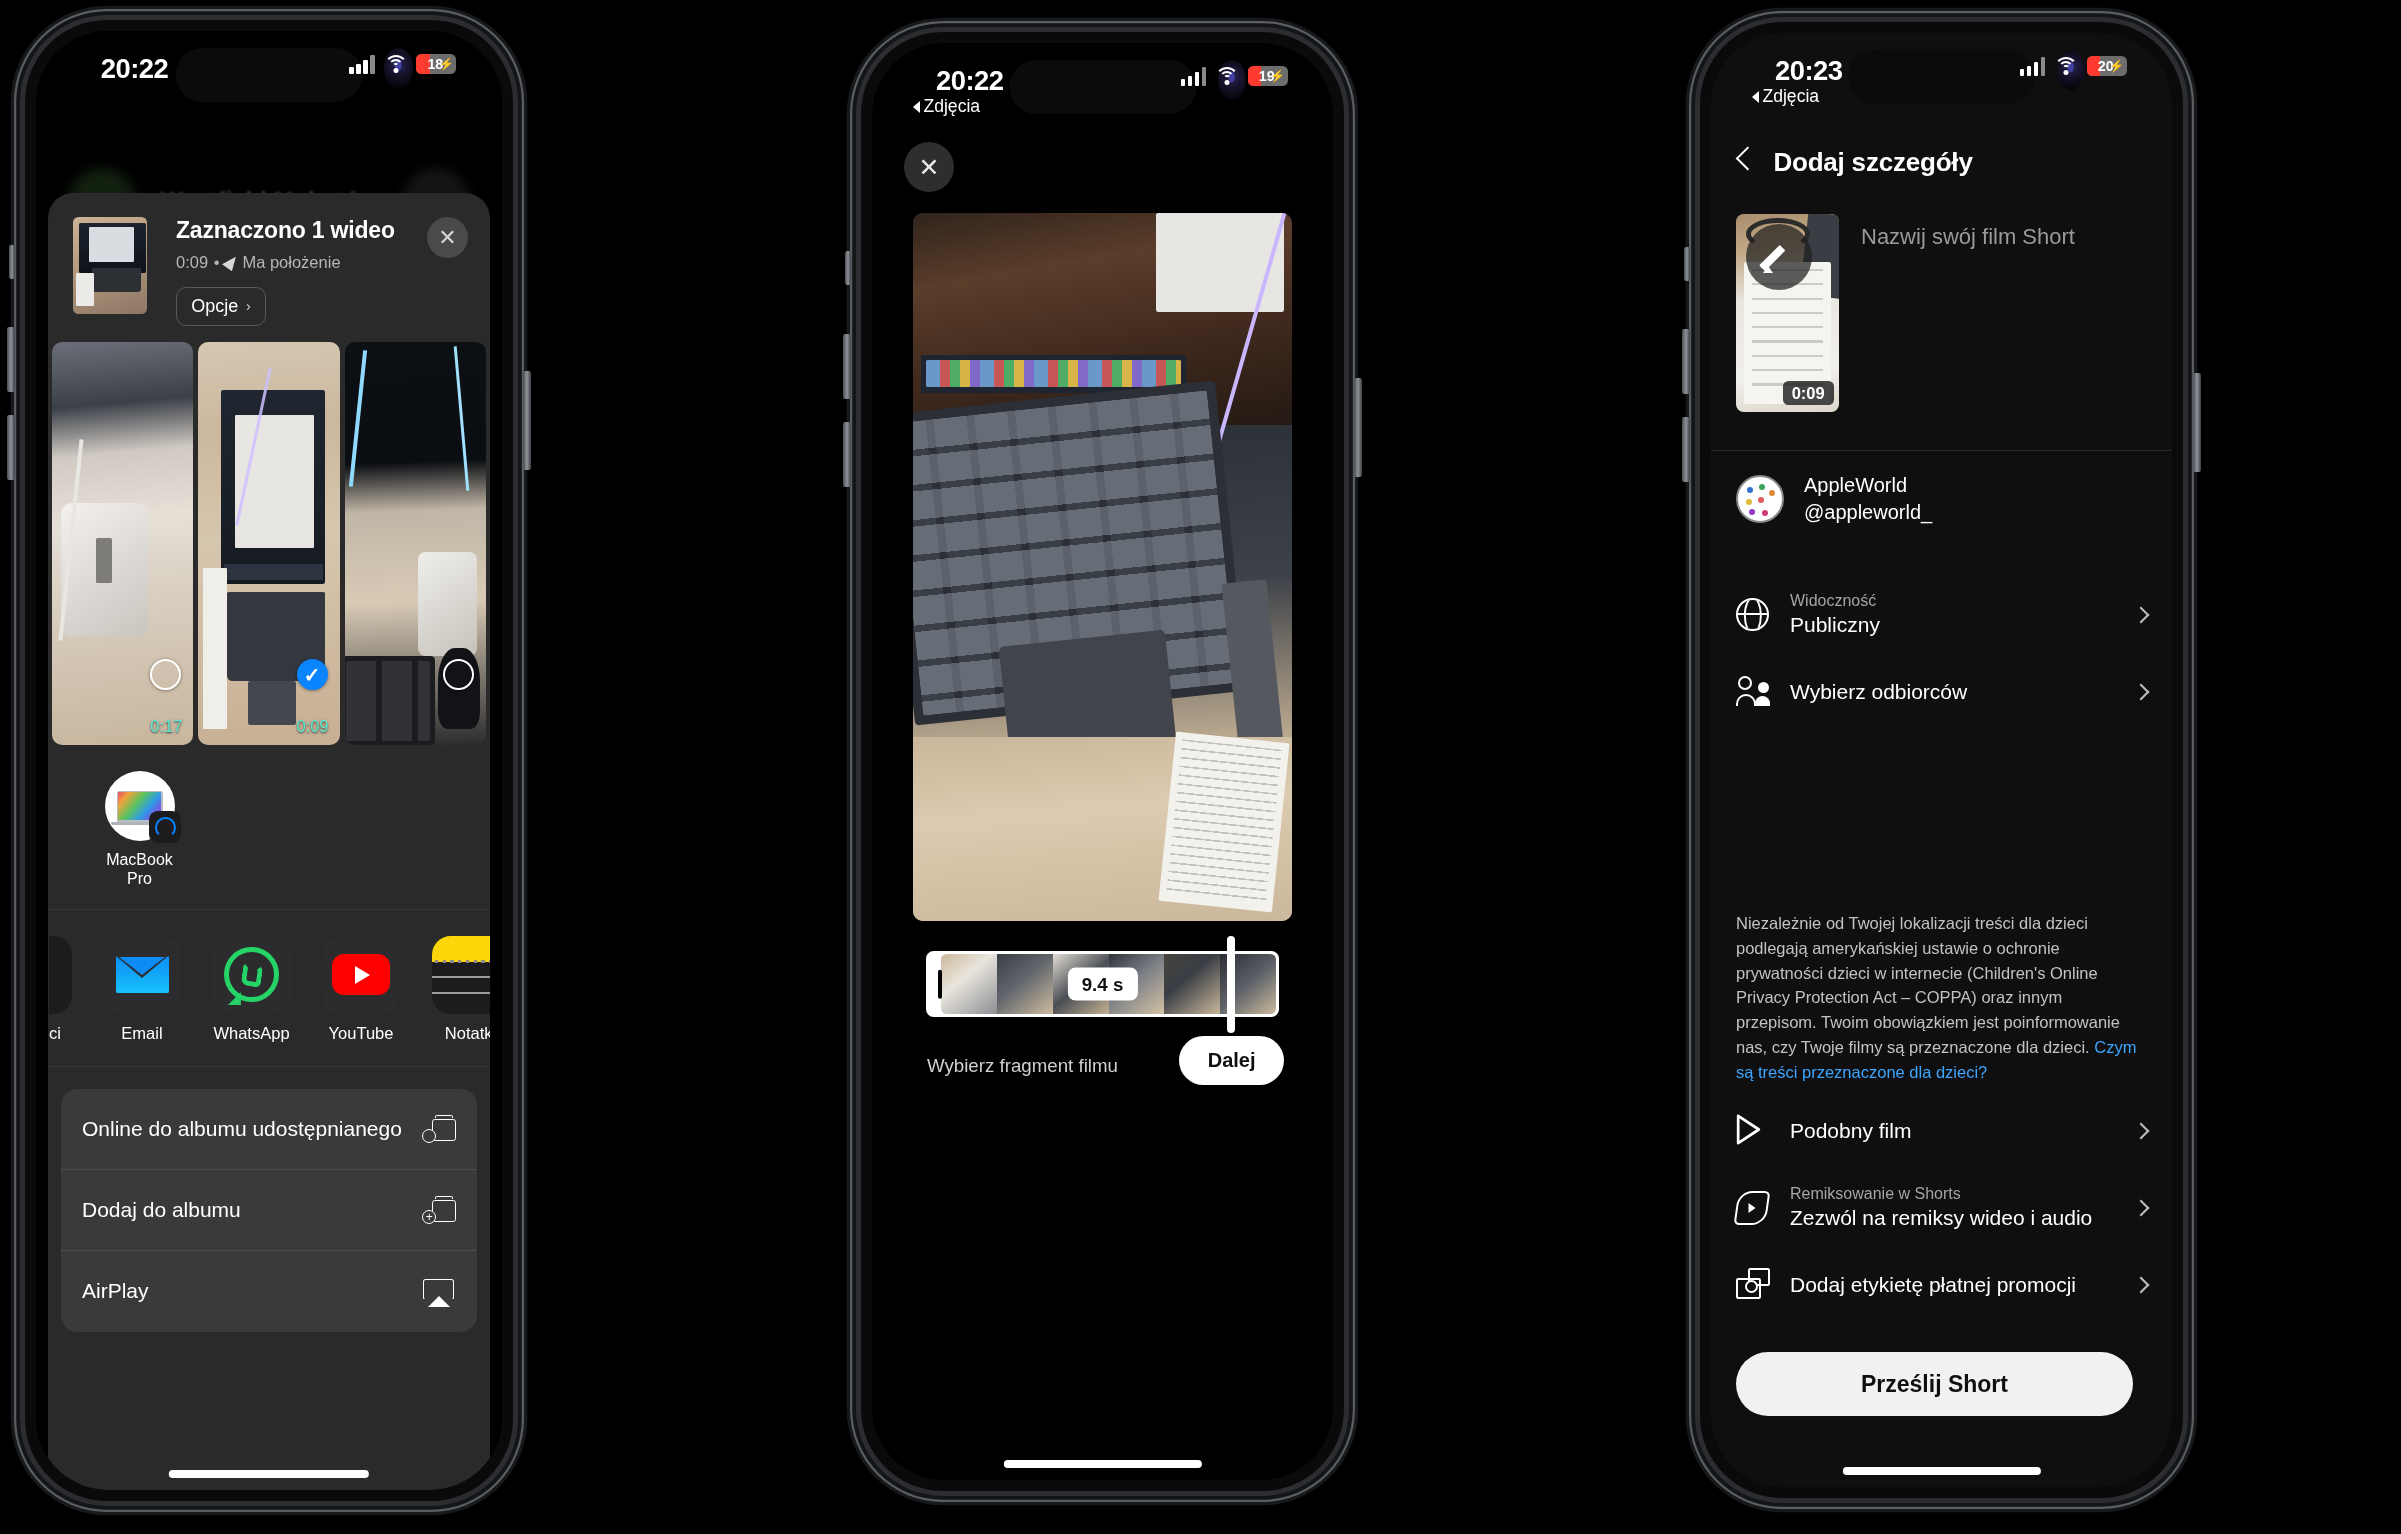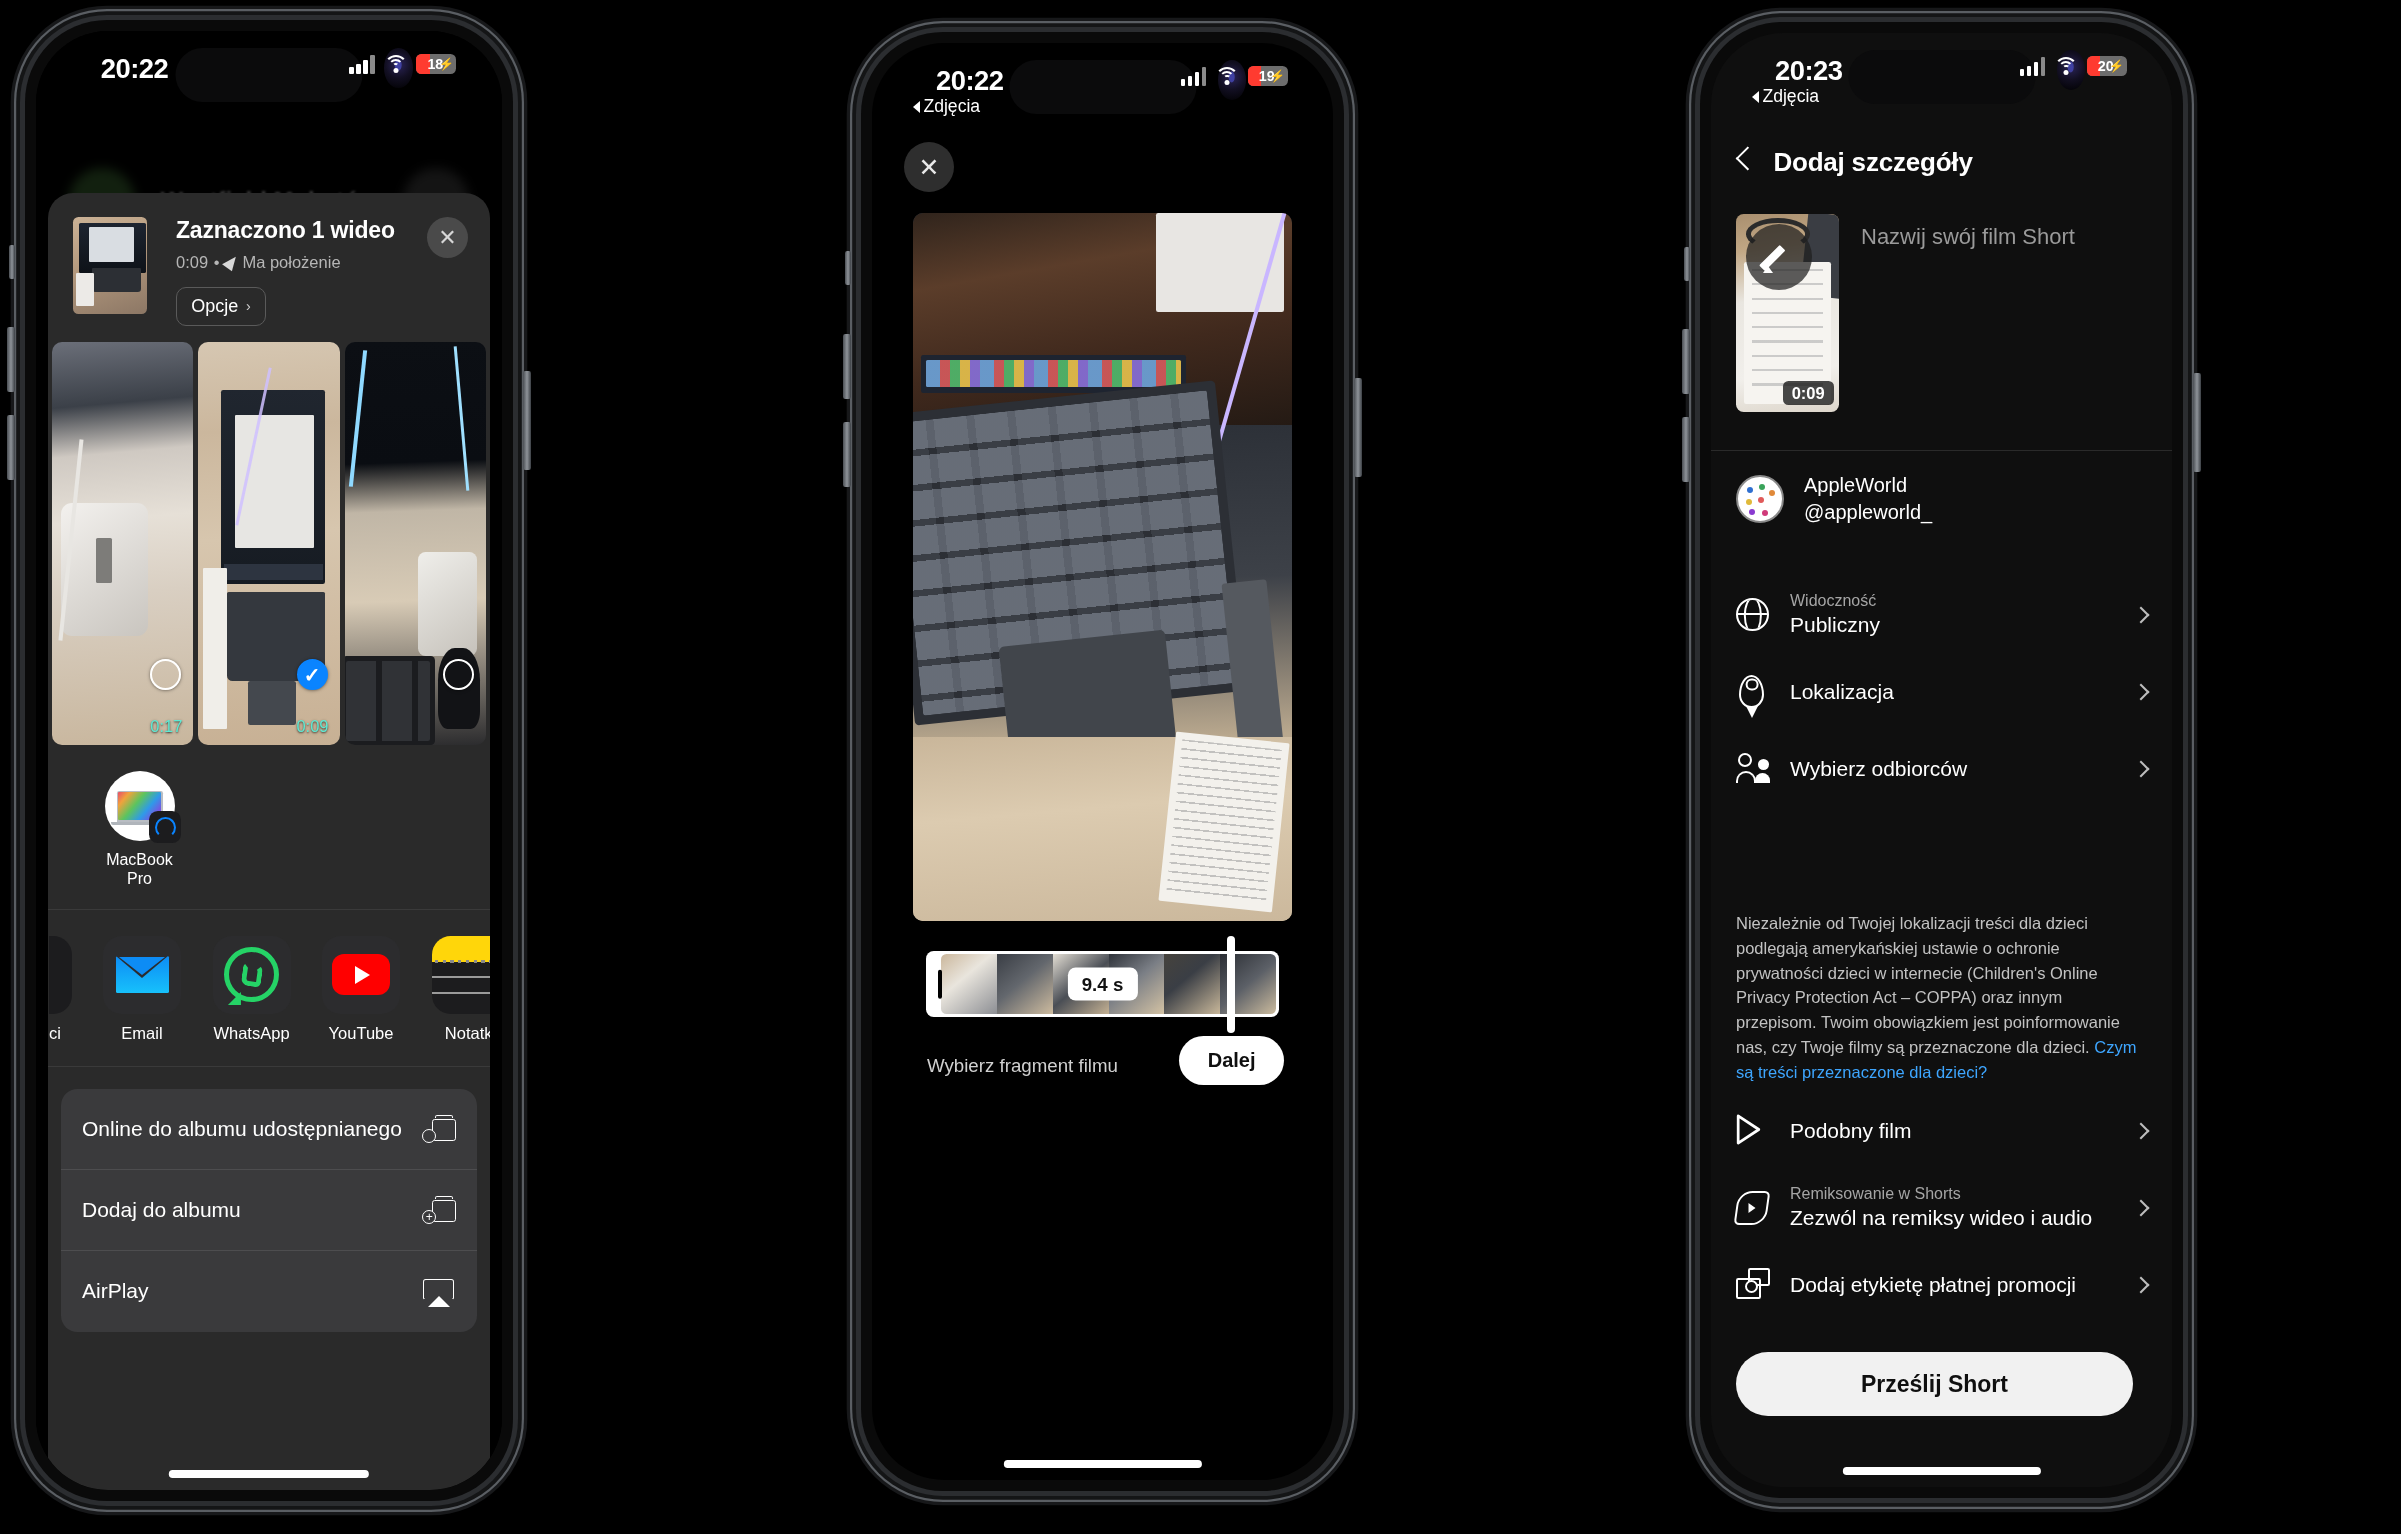--- a/index.html
+++ b/index.html
@@ -621,29 +621,20 @@
               <div class="ic-globe"></div>
             </div>
           <div class="p3-row-txt">
             <div class="p3-row-sub">Widoczność</div>
             <div class="p3-row-main">Publiczny</div>
           </div>
           <div class="p3-chev"></div>
         </div>
         <div class="p3-row">
           <div class="p3-ic">
-              <div class="ic-pin"></div>
-            </div>
-          <div class="p3-row-txt">
-            <div class="p3-row-main">Lokalizacja</div>
-          </div>
-          <div class="p3-chev"></div>
-        </div>
-        <div class="p3-row">
-          <div class="p3-ic">
             <div class="ic-people">
                 <span class="h1"></span>
                 <span class="b1"></span>
                 <span class="h2"></span>
                 <span class="b2"></span>
               </div>
           </div>
           <div class="p3-row-txt">
             <div class="p3-row-main">Wybierz odbiorców</div>
           </div>

